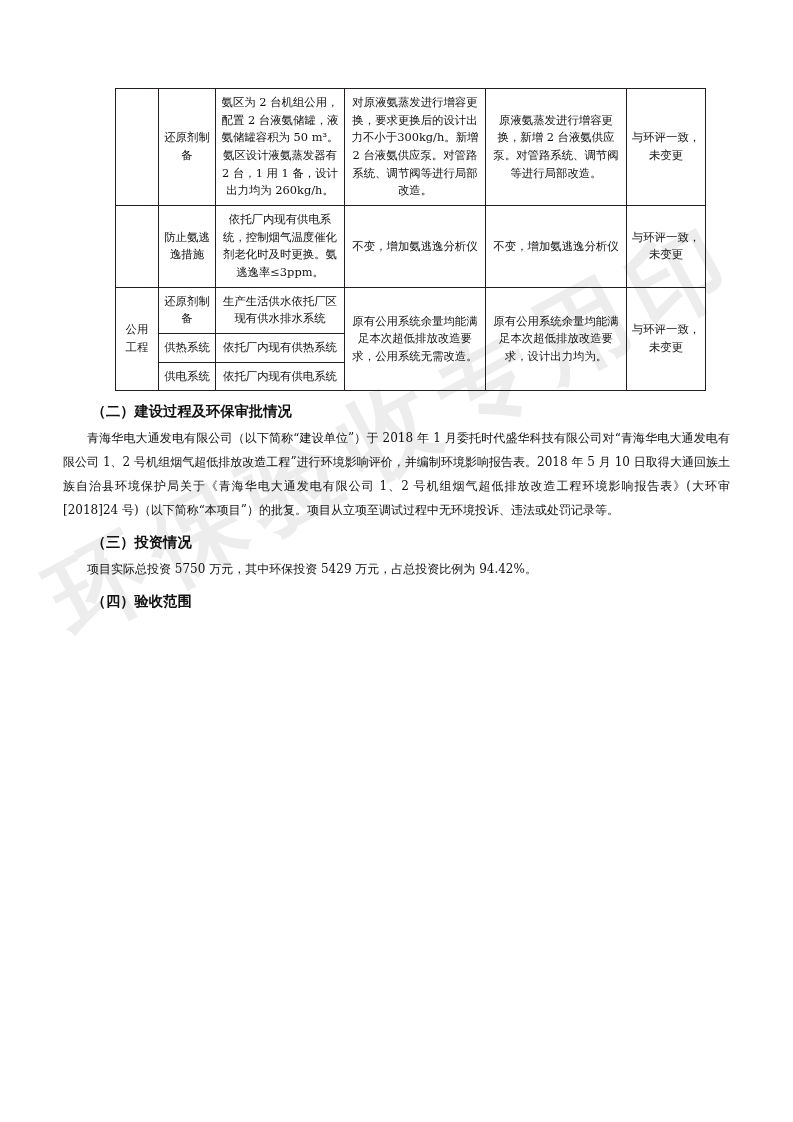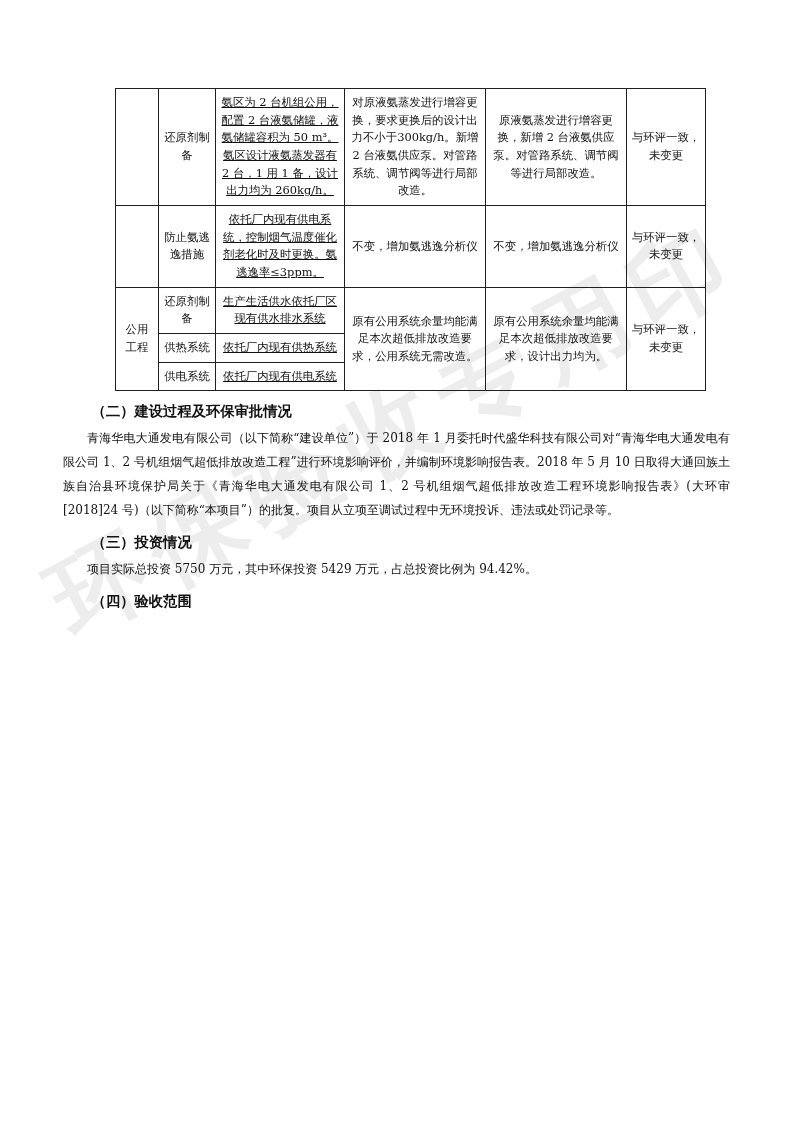--- a/index.html
+++ b/index.html
@@ -50,21 +50,21 @@
     border: 1px solid #231f20;
     font-size: 11.4px;
     line-height: 1.55;
     padding: 5px 4px;
     text-align: center;
     vertical-align: middle;
     word-break: break-all;
   }
   td.c1 { width: 34px; font-family: Liberation Serif, serif; }
   td.c2 { width: 48px; }
-  td.c3 { width: 120px; text-decoration: underline; }
+  td.c3 { width: 120px; }
   td.c4 { width: 132px; }
   td.c5 { width: 132px; }
   td.c6 { width: 70px; }
 
   .para {
     font-size: 12px;
     line-height: 2.0;
     text-align: justify;
     text-justify: inter-ideograph;
     margin: 0;

